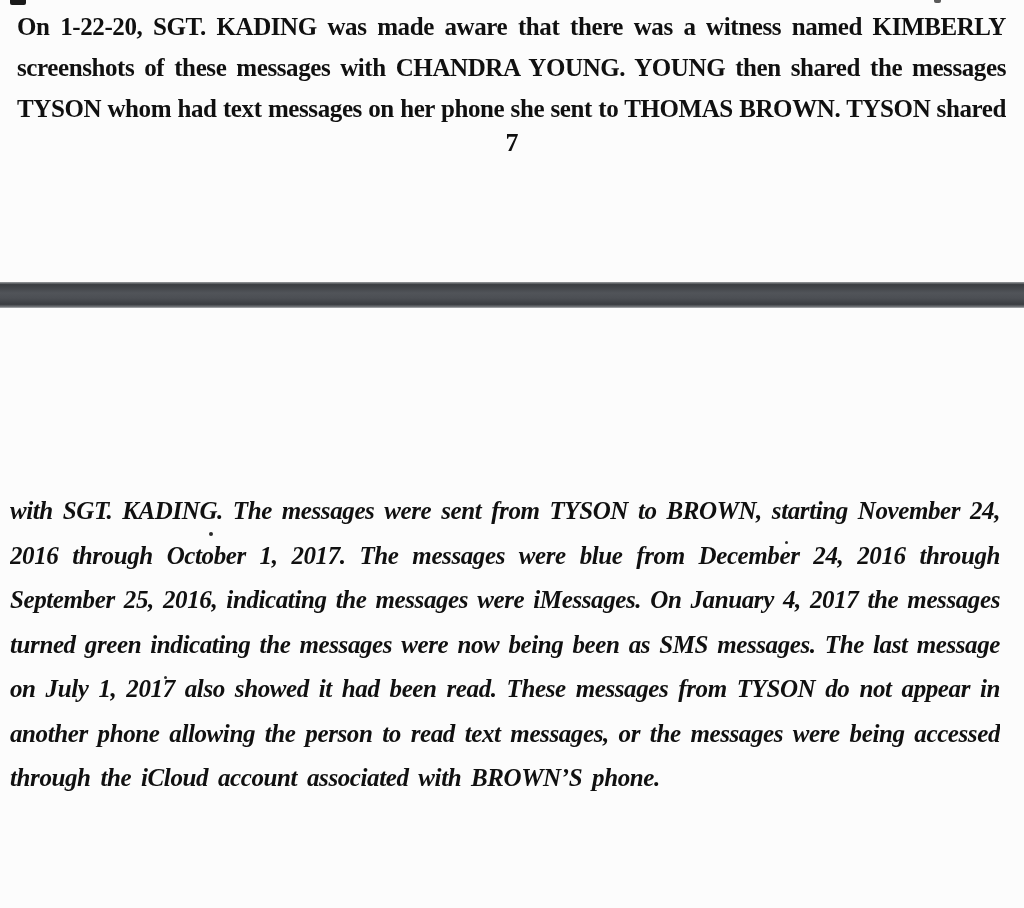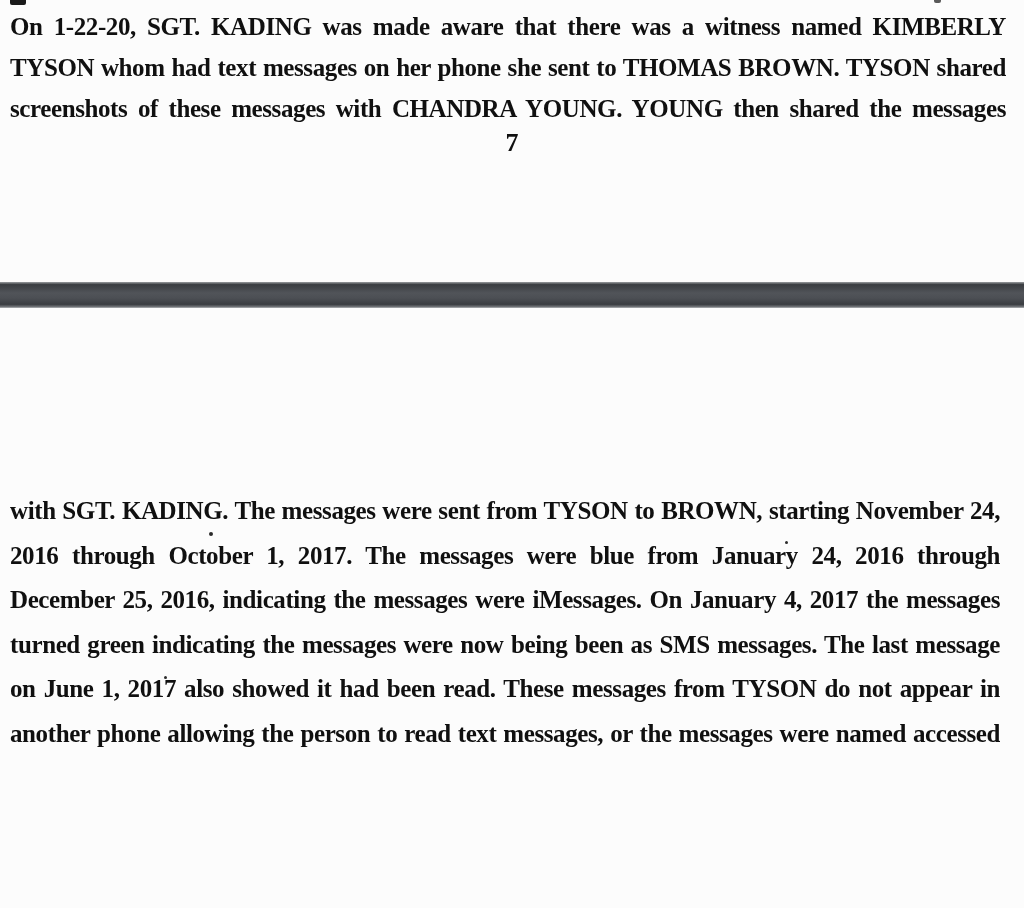--- a/index.html
+++ b/index.html
@@ -30,27 +30,28 @@
     top: 6px;
     left: 10px;
     right: 18px;
     line-height: 41px;
   }
   #block-bottom {
     top: 489px;
     left: 10px;
     right: 24px;
     line-height: 44.5px;
+    font-style: italic;
   }
   .line {
     text-align: justify;
     text-align-last: justify;
     overflow: hidden;
   }
-  #block-top .line { height: 41px; }
+  #block-top .line { height: 41px; margin-left: 7px; }
   #block-bottom .line { height: 44.5px; }
   .line.last {
     text-align-last: left;
     word-spacing: 4px;
   }
   .page-number {
     position: absolute;
     top: 122px;
     left: 0;
     width: 100%;
@@ -100,37 +101,38 @@
   #speck-3 { top: 676px; left: 164px; width: 3px; height: 3px; }
 </style>
 </head>
 <body>
 
 <div class="doc">
 
   <section>
     <div class="textblock" id="block-top">
       <div class="line">On 1-22-20, SGT. KADING was made aware that there was a witness named KIMBERLY</div>
+      <div class="line">screenshots of these messages with CHANDRA YOUNG. YOUNG then shared the messages</div>
       <div class="line">TYSON whom had text messages on her phone she sent to THOMAS BROWN. TYSON shared</div>
-      <div class="line">screenshots of these messages with CHANDRA YOUNG. YOUNG then shared the messages</div>
     </div>
     <div class="page-number">7</div>
     <div class="scan-artifact" id="artifact-dash"></div>
     <div class="scan-artifact" id="artifact-dot-top"></div>
   </section>
 
   <div class="page-divider"></div>
 
   <section>
     <div class="textblock" id="block-bottom">
       <div class="line">with SGT. KADING. The messages were sent from TYSON to BROWN, starting November 24,</div>
-      <div class="line">2016 through October 1, 2017. The messages were blue from January 24, 2016 through</div>
-      <div class="line">December 25, 2016, indicating the messages were iMessages. On January 4, 2017 the messages</div>
+      <div class="line">2016 through October 1, 2017. The messages were blue from December 24, 2016 through</div>
+      <div class="line">September 25, 2016, indicating the messages were iMessages. On January 4, 2017 the messages</div>
       <div class="line">turned green indicating the messages were now being been as SMS messages. The last message</div>
-      <div class="line">on June 1, 2017 also showed it had been read. These messages from TYSON do not appear in</div>
-      <div class="line">another phone allowing the person to read text messages, or the messages were named accessed</div>
+      <div class="line">on July 1, 2017 also showed it had been read. These messages from TYSON do not appear in</div>
+      <div class="line">another phone allowing the person to read text messages, or the messages were being accessed</div>
+      <div class="line last">through the iCloud account associated with BROWN’S phone.</div>
     </div>
     <div class="scan-speck" id="speck-1"></div>
     <div class="scan-speck" id="speck-2"></div>
     <div class="scan-speck" id="speck-3"></div>
   </section>
 
 </div>
 
 </body></html>

